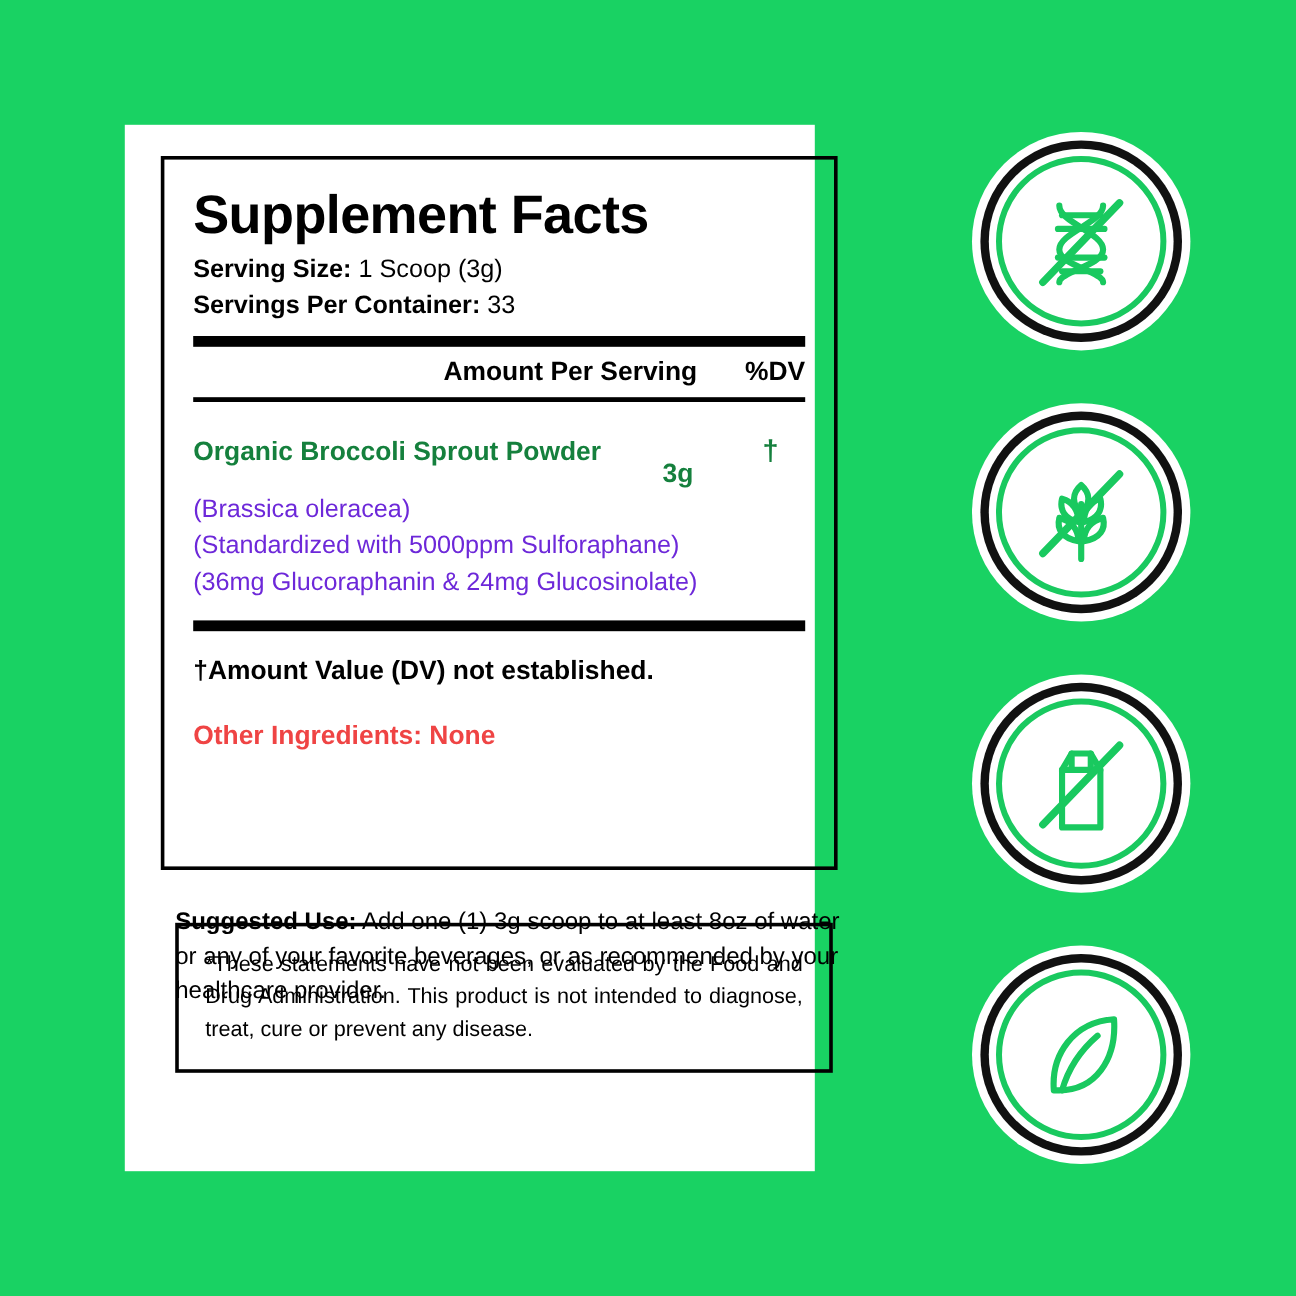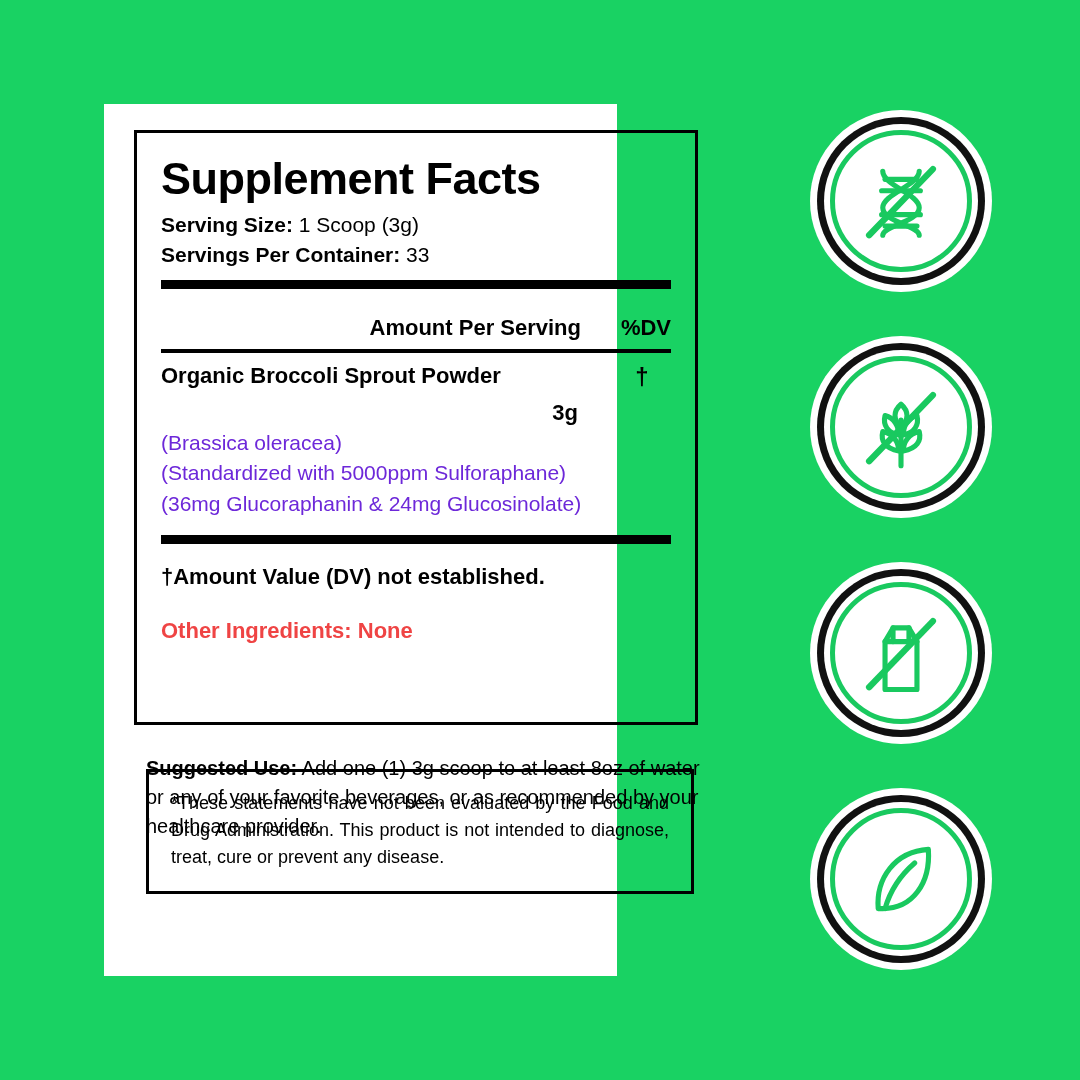--- a/index.html
+++ b/index.html
@@ -13,21 +13,21 @@
     font-family: "Liberation Sans", sans-serif;
     overflow: hidden;
     position: relative;
   }
 
   
   #label-panel {
     position: absolute;
     left: 104px;
     top: 104px;
-    width: 513px;
+    width: 575px;
     height: 872px;
     background: #ffffff;
     box-sizing: border-box;
   }
 
   #facts-box {
     position: absolute;
     left: 30px;
     top: 26px;
     width: 564px;
@@ -65,31 +65,31 @@
     margin: 0;
   }
 
   #amount-row {
     display: flex;
     justify-content: flex-end;
     align-items: flex-end;
     font-size: 22px;
     font-weight: bold;
     color: #000;
-    padding: 26px 0 8px 0;
+    padding: 8px 0 8px 0;
   }
   #amount-row .aps { margin-right: 26px; }
   #amount-row .dv { width: 64px; text-align: right; }
 
   #ingredient-main {
     display: flex;
-    align-items: flex-start;
+    align-items: center;
     font-size: 22px;
     font-weight: bold;
-    color: #000000;
+    color: #15803d;
     padding: 10px 0 2px 0;
   }
   #ingredient-main .nm { flex: 1; }
   #ingredient-main .amt { width: 96px; text-align: center; margin-top: 37px; }
   #ingredient-main .dagger { width: 58px; text-align: center; font-size: 24px; }
 
   .sub-line {
     font-size: 21px;
     color: #6d28d9;
     line-height: 1.45;

